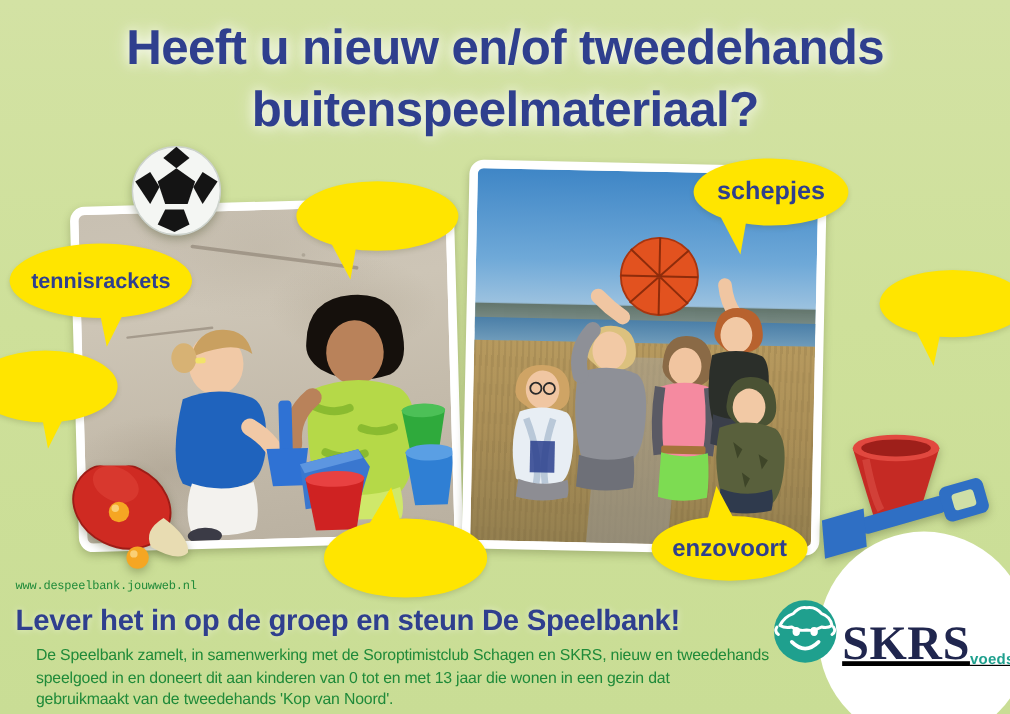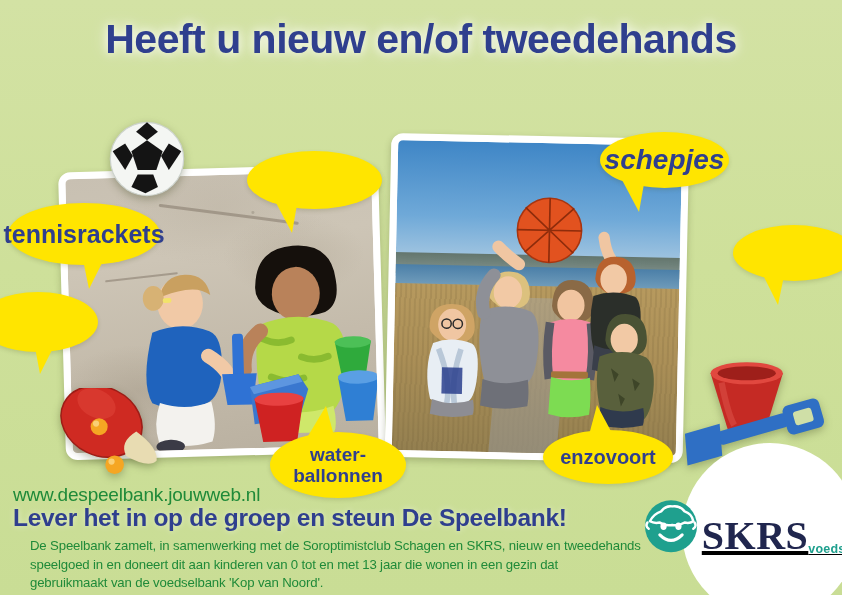--- a/index.html
+++ b/index.html
@@ -140,39 +140,39 @@
     line-height: 1.12;
     box-shadow: 0 2px 4px rgba(70,80,30,.18);
   }
   .bubble .tail {
     position: absolute;
     width: 0; height: 0;
     border-style: solid;
   }
   .bubble .txt { padding: 0 6px; }
 
-  #b-tennisrackets { left: 8px;  top: 203px; width: 152px; height: 62px; font-size: 25px; }
+  #b-tennisrackets { left: 8px;  top: 203px; width: 152px; height: 62px; font-size: 18px; }
   #b-tennisrackets .tail {
     left: 74px; top: 52px;
     border-width: 34px 17px 0 7px;
     border-color: #ffe500 transparent transparent transparent;
   }
   #b-ballen { left: -22px; top: 292px; width: 120px; height: 60px; font-size: 23px; }
   #b-ballen .tail {
     left: 56px; top: 50px;
     border-width: 32px 16px 0 6px;
     border-color: #ffe500 transparent transparent transparent;
   }
   #b-emmertjes { left: 247px; top: 151px; width: 135px; height: 58px; font-size: 20px; }
   #b-emmertjes .tail {
     left: 27px; top: 48px;
     border-width: 34px 6px 0 18px;
     border-color: #ffe500 transparent transparent transparent;
   }
-  #b-schepjes { left: 600px; top: 132px; width: 129px; height: 56px; font-size: 28px; font-style: italic; }
+  #b-schepjes { left: 578px; top: 132px; width: 129px; height: 56px; font-size: 21px; }
   #b-schepjes .tail {
     left: 21px; top: 46px;
     border-width: 34px 6px 0 18px;
     border-color: #ffe500 transparent transparent transparent;
   }
   #b-frisbees { left: 733px; top: 225px; width: 122px; height: 56px; font-size: 21px; }
   #b-frisbees .tail {
     left: 28px; top: 46px;
     border-width: 34px 7px 0 17px;
     border-color: #ffe500 transparent transparent transparent;
@@ -203,22 +203,23 @@
   }
   #bucket-spade {
     position: absolute; left: 672px; top: 356px;
     width: 162px; height: 110px; z-index: 20;
     filter: drop-shadow(0 3px 4px rgba(60,70,30,.35));
   }
 
   
   #url {
     position: absolute; left: 13px; top: 484px; z-index: 35;
-    color: #1f8a39; font-size: 19px; font-weight: normal;
+    color: #1f8a39; font-size: 10px; font-weight: normal;
     letter-spacing: -0.2px;
+    font-family: Liberation Mono, monospace;
   }
   #tagline {
     position: absolute; left: 13px; top: 504px; z-index: 35;
     color: #2f3f8e; font-size: 24.5px; font-weight: bold;
     letter-spacing: -0.3px;
     text-shadow: 0 0 6px rgba(255,255,255,.5);
   }
   #body-copy {
     position: absolute; left: 30px; top: 537px; width: 660px; z-index: 35;
     color: #1f8a39; font-size: 13.2px; line-height: 1.42;
@@ -251,20 +252,21 @@
     letter-spacing: 0.2px; margin-top: 2px;
   }
 </style>
 </head>
 <body>
 
 <div id="poster">
 
   <div id="headline">
     <span>Heeft u nieuw en/of tweedehands</span>
+    <span class="l2">buitenspeelmateriaal?</span>
   </div>
 
   <div class="photo" id="photo-sandbox">
     <div class="inner">
       <div class="sand-bg"></div>
       <div class="crack" style="left:30%;top:14%;width:46%;height:3px;transform:rotate(9deg);"></div>
       <div class="crack" style="left:12%;top:36%;width:24%;height:2px;transform:rotate(-5deg);"></div>
 
       <svg class="kid" style="left:17%;top:34%;width:40%;height:66%;" viewBox="0 0 120 190">
         <ellipse cx="58" cy="36" rx="24" ry="27" fill="#f1c9a6"></ellipse>
@@ -424,38 +426,34 @@
   <div class="bubble" id="b-schepjes">
     <span class="txt">schepjes</span>
     <span class="tail"></span>
   </div>
 
   <div class="bubble" id="b-frisbees">
     <span class="tail"></span>
   </div>
 
   <div class="bubble" id="b-waterballonnen">
-    <span class="txt">
-      <span>water-</span><br>
-      <span>ballonnen</span>
-    </span>
     <span class="tail"></span>
   </div>
 
   <div class="bubble" id="b-enzovoort">
     <span class="txt">enzovoort</span>
     <span class="tail"></span>
   </div>
 
   <div id="url">www.despeelbank.jouwweb.nl</div>
   <div id="tagline">Lever het in op de groep en steun De Speelbank!</div>
   <div id="body-copy">
     <p>De Speelbank zamelt, in samenwerking met de Soroptimistclub Schagen en SKRS, nieuw en tweedehands</p>
     <p>speelgoed in en doneert dit aan kinderen van 0 tot en met 13 jaar die wonen in een gezin dat</p>
-    <p>gebruikmaakt van de voedselbank 'Kop van Noord'.</p>
+    <p>gebruikmaakt van de tweedehands 'Kop van Noord'.</p>
   </div>
 
   <div id="skrs-logo">
     <div id="skrs-inner">
       <svg id="skrs-face" viewBox="0 0 100 100">
         <circle cx="50" cy="52" r="42" fill="#1fa08e"></circle>
         <path d="M16 44 q6-12 18-16 q8-10 18-8 q12-2 20 8 q12 4 14 16 q-6 4-14 2 q-10 6-20 4 q-12 2-20 -4 q-9 2-16 -2z" fill="none" stroke="#ffffff" stroke-width="4" stroke-linejoin="round" stroke-linecap="round"></path>
         <ellipse cx="38" cy="52" rx="5" ry="6" fill="#ffffff"></ellipse>
         <ellipse cx="62" cy="52" rx="5" ry="6" fill="#ffffff"></ellipse>
         <path d="M32 66 q18 18 36 0" fill="none" stroke="#ffffff" stroke-width="5" stroke-linecap="round"></path>

